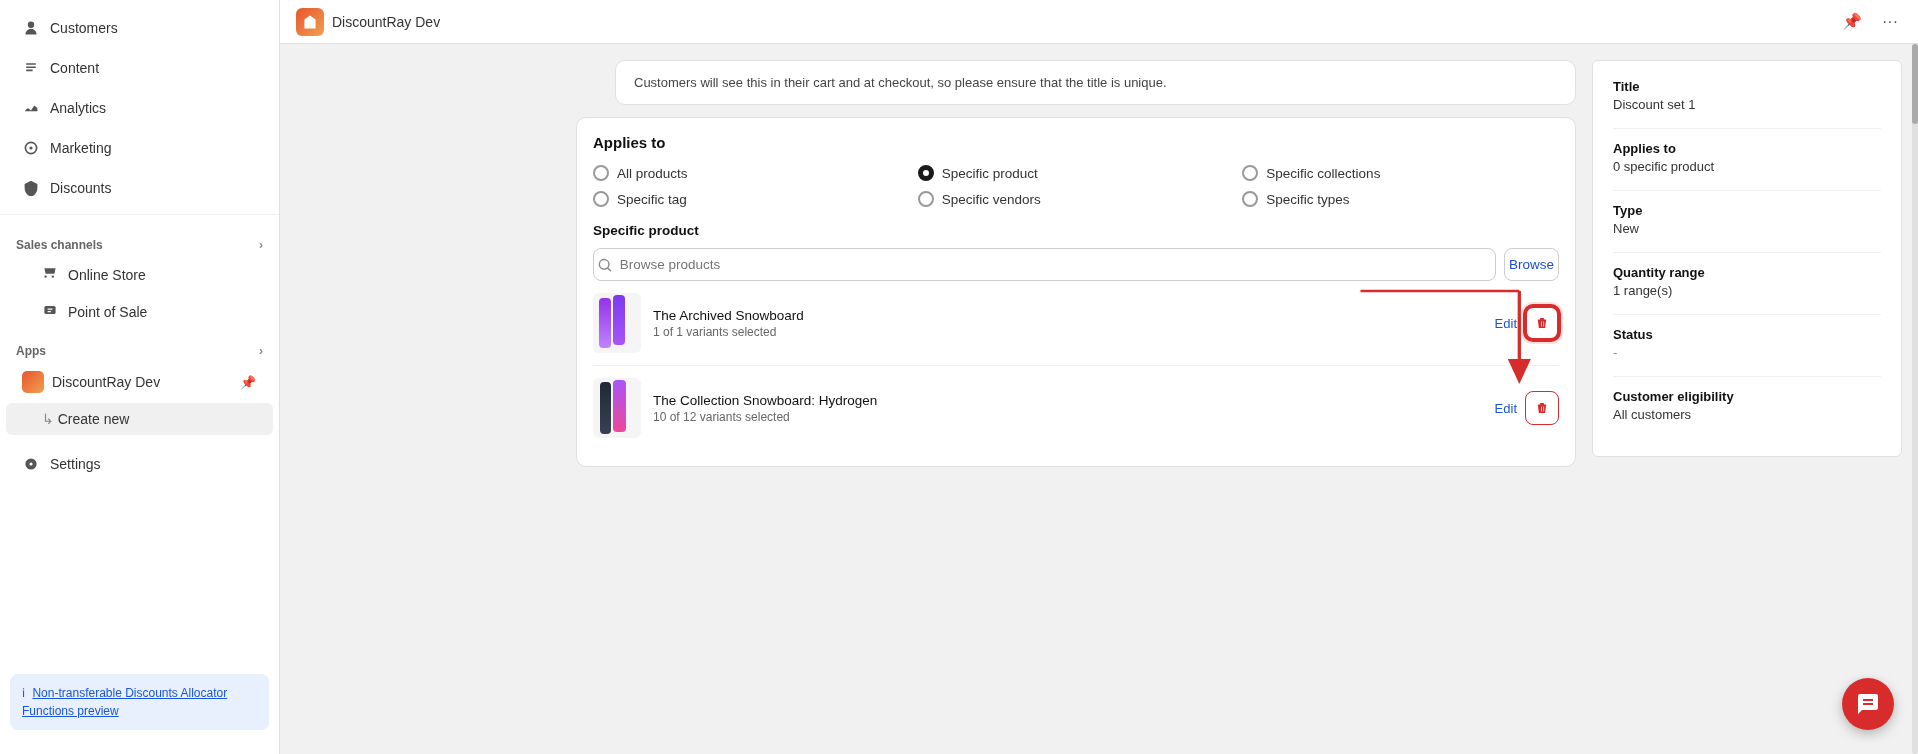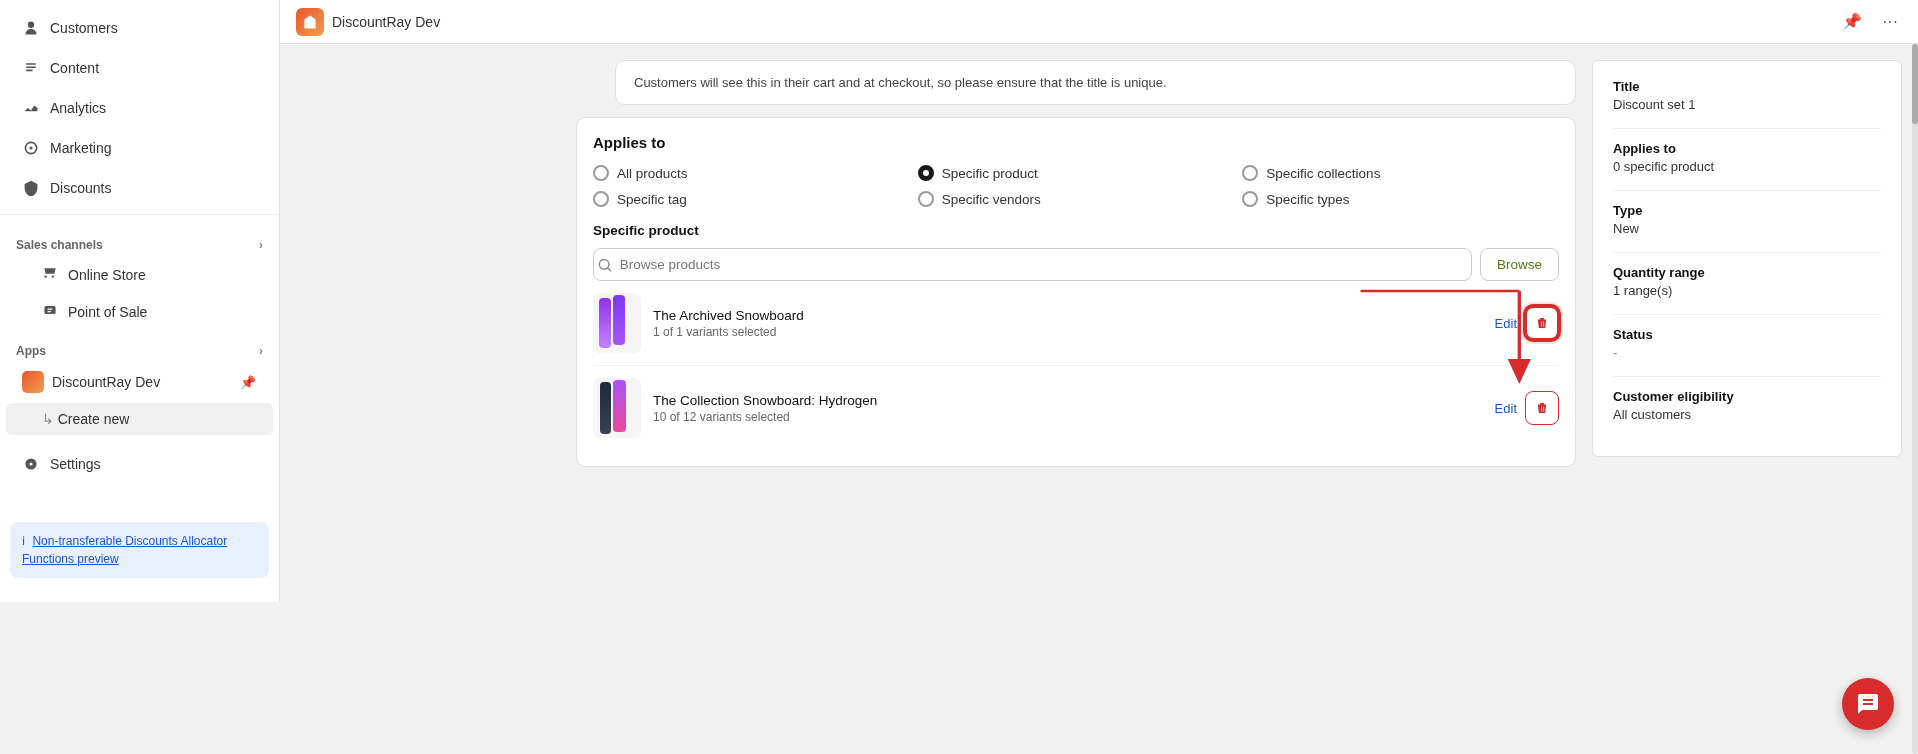--- a/index.html
+++ b/index.html
@@ -6,21 +6,21 @@
     body { font-family: -apple-system, BlinkMacSystemFont, 'Segoe UI', sans-serif; background: #f1f1f1; display: flex; height: 754px; overflow: hidden; font-size: 14px; }
 
     
     #sidebar {
       width: 280px;
       min-width: 280px;
       background: #fff;
       border-right: 1px solid #e0e0e0;
       display: flex;
       flex-direction: column;
-      height: 602px;
+      height: 754px;
       overflow-y: auto;
       padding-bottom: 16px;
     }
     .sidebar-item {
       display: flex;
       align-items: center;
       gap: 10px;
       padding: 10px 16px;
       cursor: pointer;
       color: #333;
@@ -255,28 +255,28 @@
     }
     .search-input-wrapper input {
       border: none;
       outline: none;
       font-size: 13.5px;
       color: #444;
       background: transparent;
       width: 100%;
     }
     .browse-btn {
-      padding: 8px 16px;
+      padding: 8px 4px;
       border: 1px solid #ccc;
       border-radius: 8px;
       background: #fff;
       font-size: 13.5px;
       cursor: pointer;
       font-weight: 500;
-      color: #4d7c0f;
+      color: #1d4ed8;
     }
 
     
     .product-item {
       display: flex;
       align-items: center;
       gap: 12px;
       padding: 12px 0;
       border-bottom: 1px solid #f0f0f0;
     }

